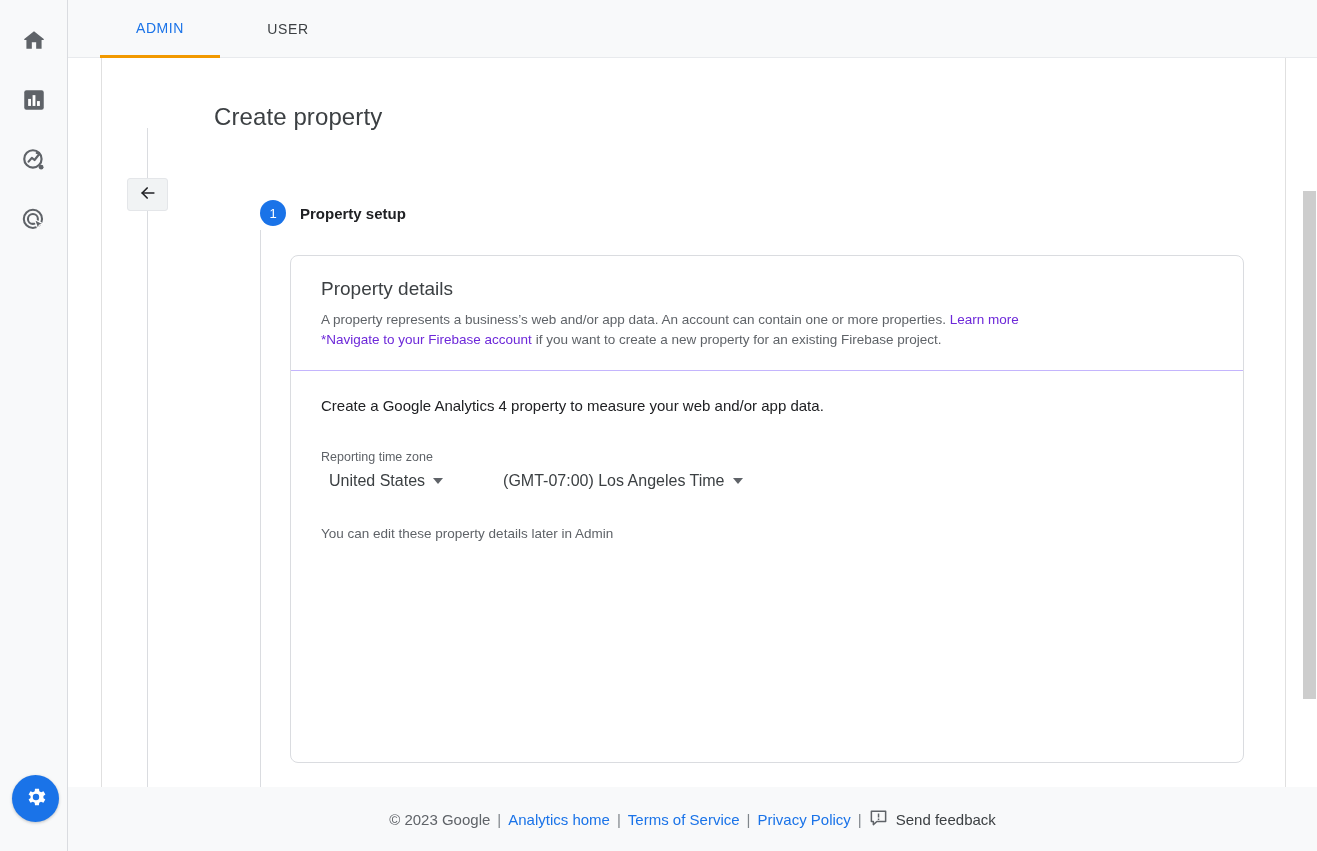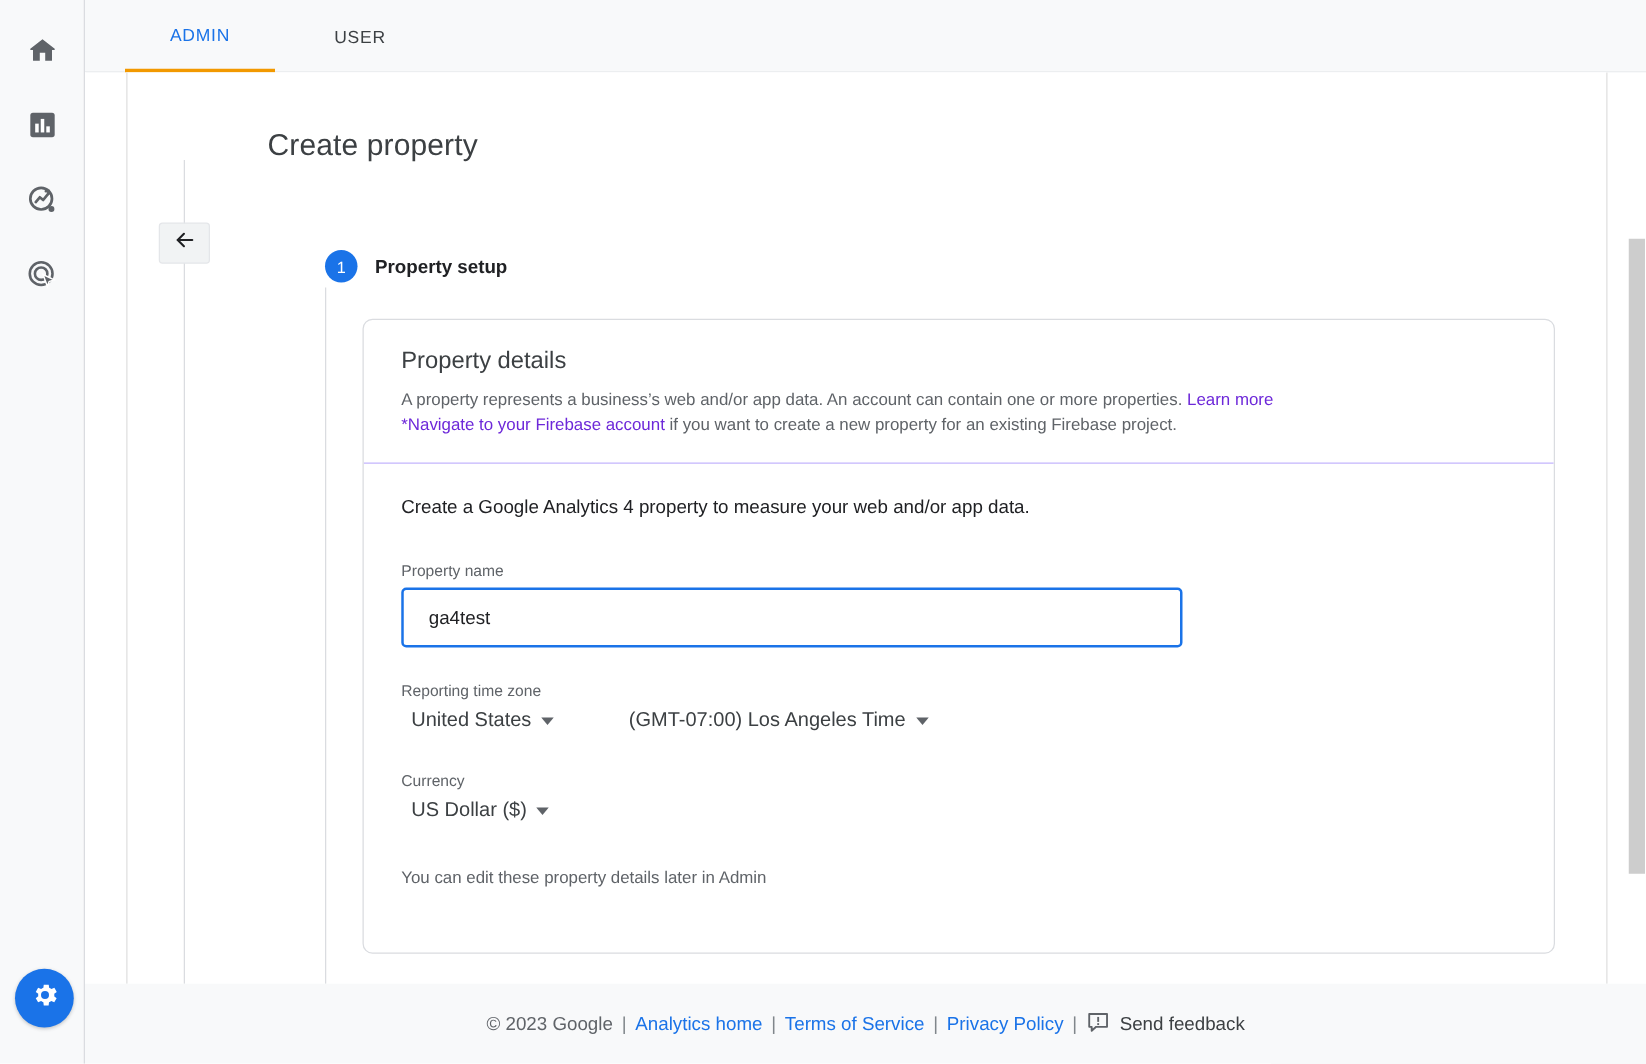--- a/index.html
+++ b/index.html
@@ -313,48 +313,35 @@
           <div id="card-heading">Property details</div>
           <div class="card-desc">
             <span>A property represents a business’s web and/or app data. An account can contain one or more properties. </span><a>Learn more</a><br>
             <a>*Navigate to your Firebase account</a><span> if you want to create a new property for an existing Firebase project.</span>
           </div>
         </div>
 
         <div id="card-body">
           <div id="intro-line">Create a Google Analytics 4 property to measure your web and/or app data.</div>
 
-          <div>
-            <div class="field-label">Property name</div>
-            <input id="property-name-input" type="text" value="ga4test" style="">
-          </div>
 
           <div id="tz-block">
             <div class="field-label">Reporting time zone</div>
             <div class="select-row">
               <div class="dd" id="tz-country">
                 <span>United States</span>
                 <span class="caret"></span>
               </div>
               <div class="dd" id="tz-zone">
                 <span>(GMT-07:00) Los Angeles Time</span>
                 <span class="caret"></span>
               </div>
             </div>
           </div>
 
-          <div id="cur-block">
-            <div class="field-label">Currency</div>
-            <div class="select-row">
-              <div class="dd">
-                <span>US Dollar ($)</span>
-                <span class="caret"></span>
-              </div>
-            </div>
-          </div>
 
           <div id="edit-note">You can edit these property details later in Admin</div>
         </div>
       </div>
     </div>
 
     <div id="scroll-track">
       <div id="scroll-thumb"></div>
     </div>
   </div>

